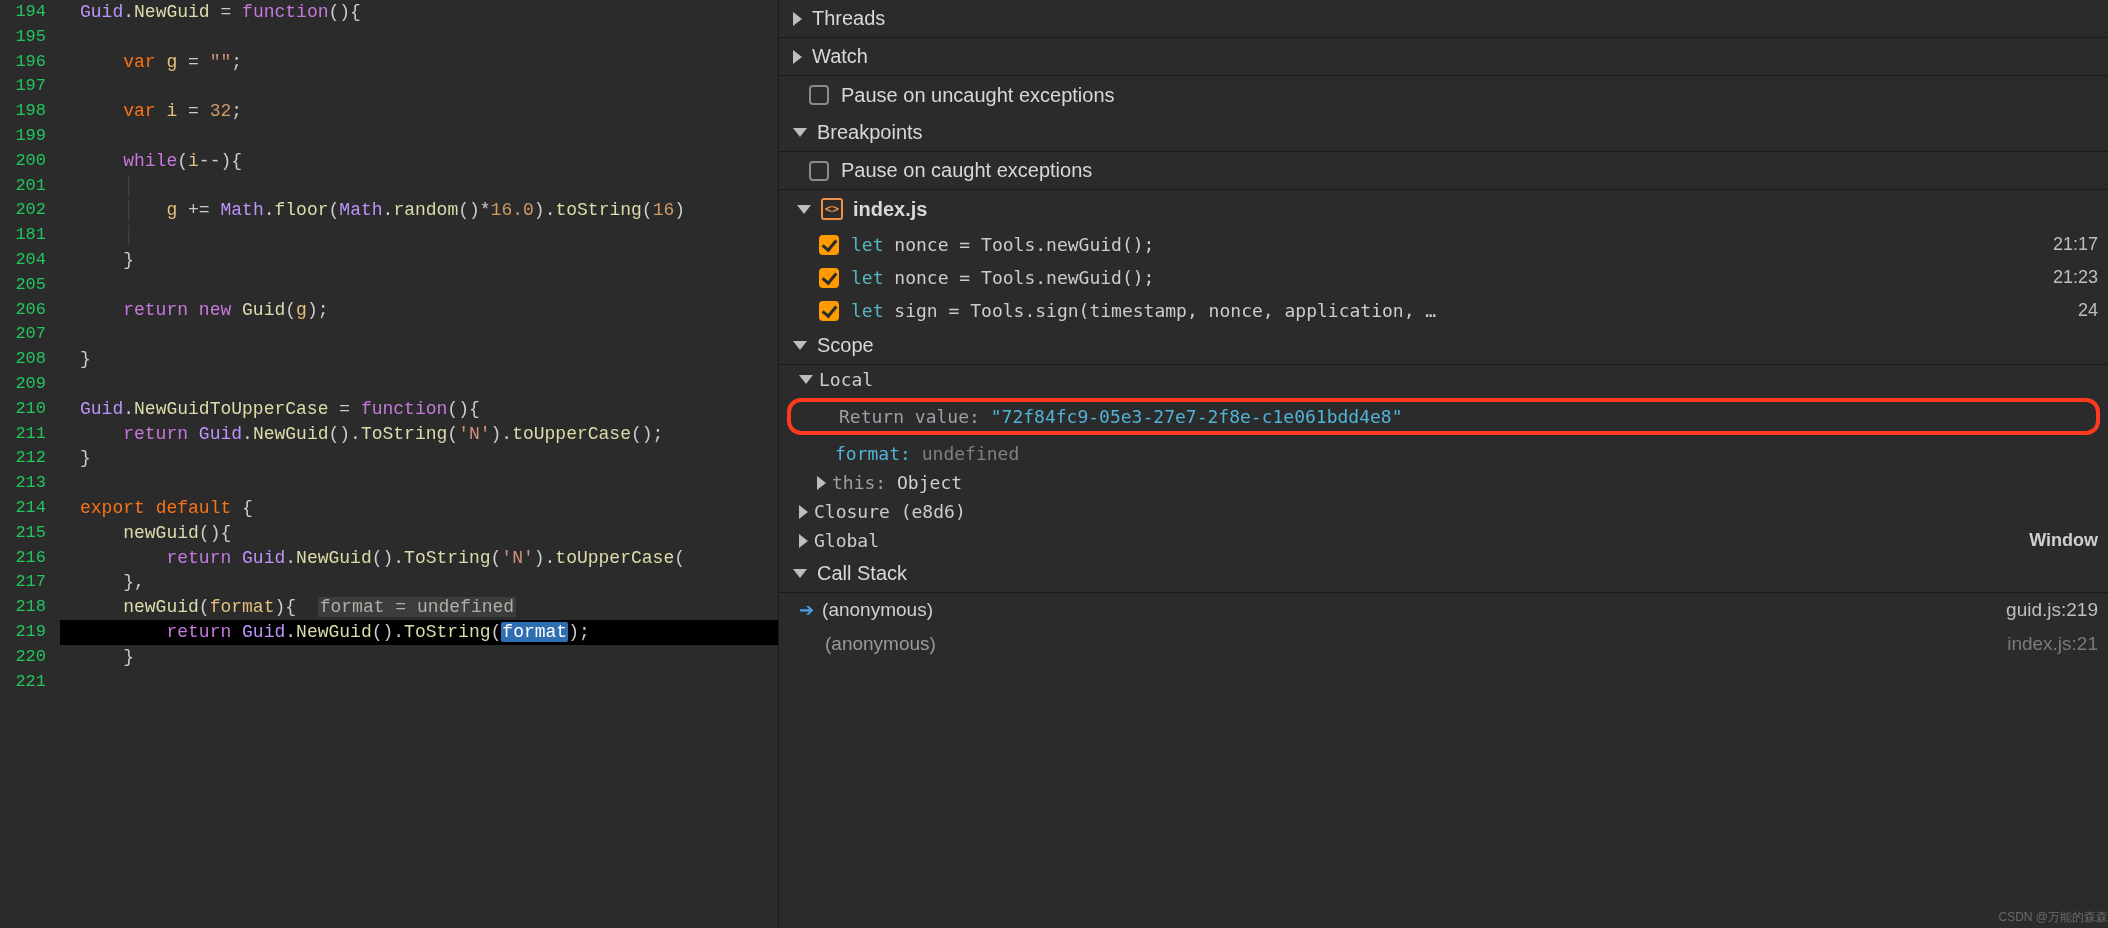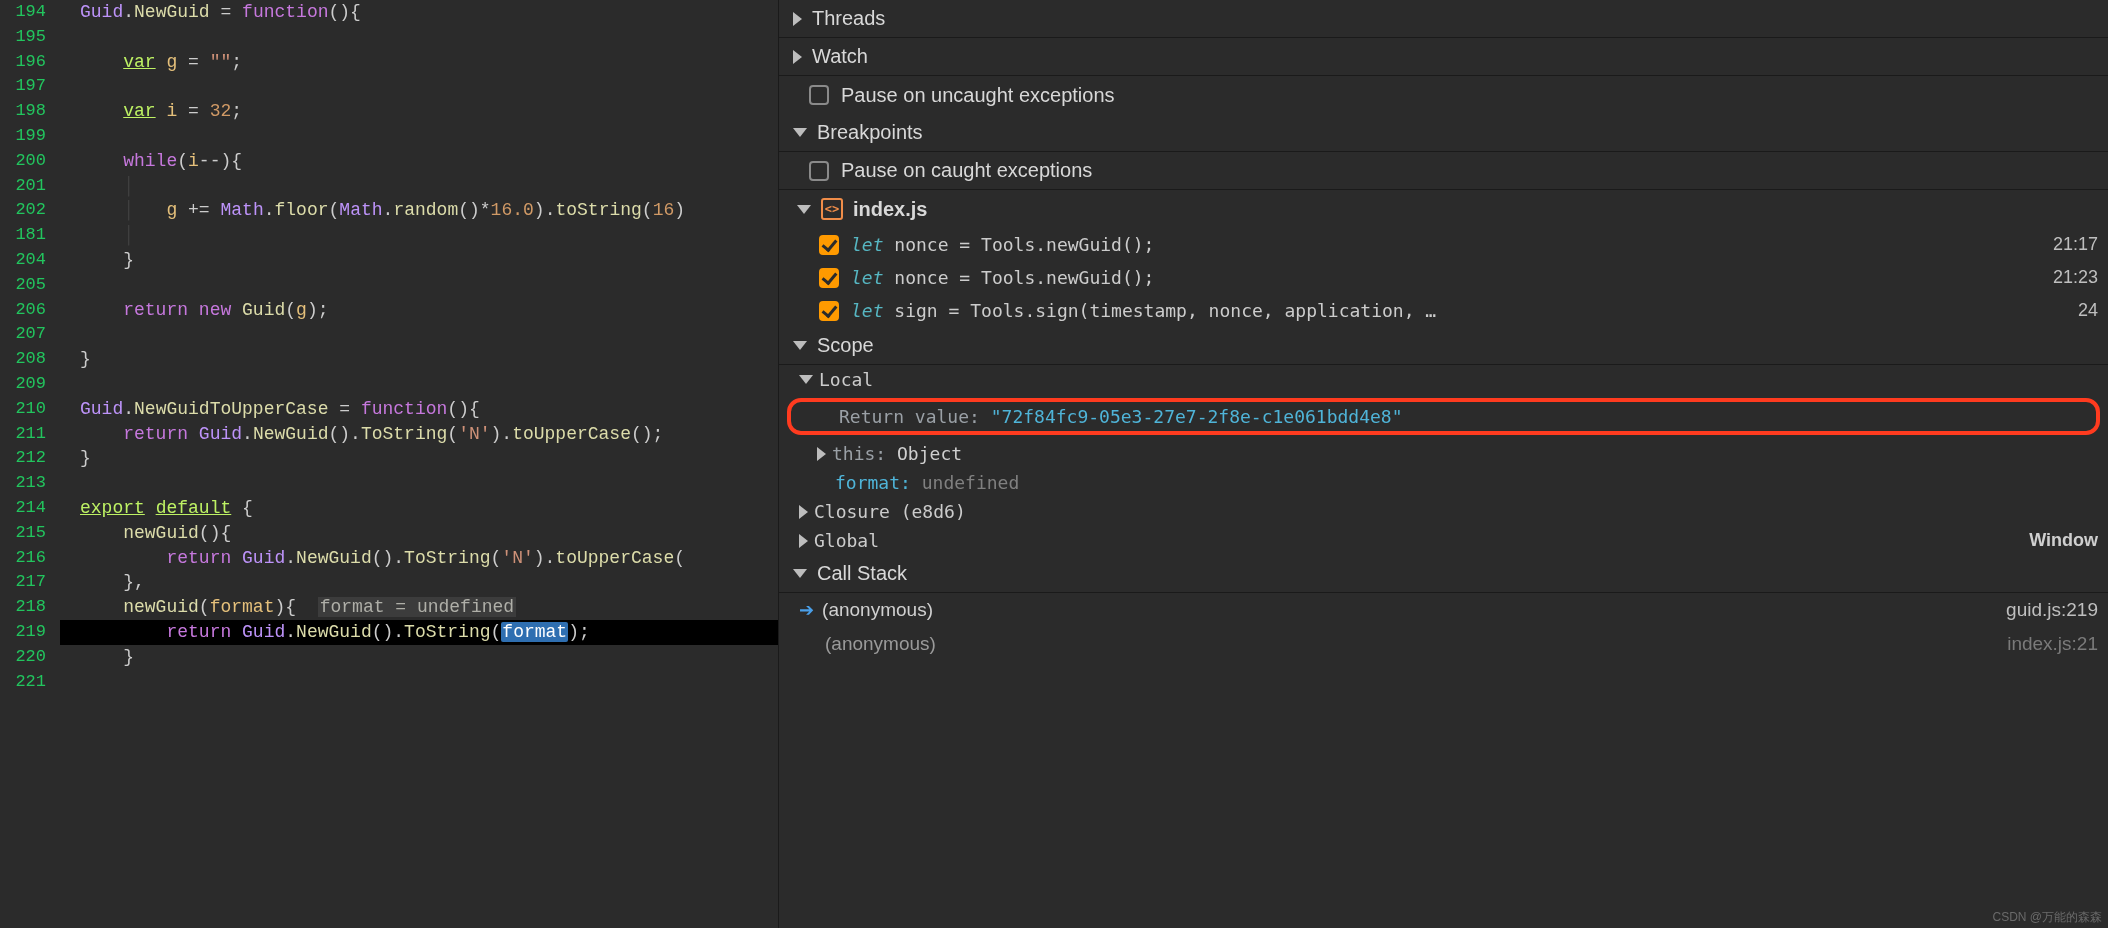--- a/index.html
+++ b/index.html
@@ -33,21 +33,21 @@
   .code {
     flex: 1 1 auto;
     position: relative;
     white-space: pre;
     overflow: hidden;
   }
   .code .line { height: 24.8px; line-height: 24.8px; padding-left: 20px; }
   .code .line.highlight { background: #000000; }
 
   
-  .tk-var   { color: #bef264; text-decoration: underline; }      
+  .tk-var   { color: #f97316; }      
   .tk-prop  { color: #bd93f9; }      
   .tk-fn    { color: #dcdcaa; }      
   .tk-kw    { color: #c678dd; }      
   .tk-num   { color: #d19a66; }      
   .tk-str   { color: #ce9178; }      
   .tk-op    { color: #cccccc; }
   .tk-arg   { color: #e5c07b; }      
   .tk-hint-bg { background: #3c3c3c; color:#afafa8; padding:0 2px;}
   .tk-sel   { background:#2f6fb1; color:#fff; border-radius:2px; padding:0 1px;}
 
@@ -96,21 +96,21 @@
     width:22px; height:22px; border:2px solid #f08d49; border-radius:3px;
     margin-right:10px; display:flex; align-items:center; justify-content:center;
     font-size:12px; font-weight:700; color:#f08d49; flex:0 0 auto;
     font-family: Menlo, monospace;
   }
   .bp-line {
     display:flex; align-items:center; padding:6px 10px 6px 40px;
     font-family: Menlo, monospace; font-size:18px; color:#ccc;
   }
   .bp-line .loc { margin-left:auto; color:#bfbfbf; font-family:-apple-system, Arial, sans-serif;}
-  .m-var{color:#56b6c2;font-style:italic;}
+  .m-var{color:#56b6c2;}
 
   .scope-row {
     display:flex; align-items:center; padding:4px 10px 4px 34px;
     font-family: Menlo, monospace; font-size:18px;
     color:#ccc;
   }
   .scope-row .tri { margin-right:6px;}
   .scope-row .key{ color:#9aa0a6; }
   .scope-row .val-str{ color:#4fb4d8;}
   .scope-row .val-obj{ color:#cfcfcf;}
@@ -125,21 +125,21 @@
   .right-align { margin-left:auto; color:#cfcfcf; font-family:-apple-system,Arial,sans-serif;font-weight:bold;}
   .callstack-row {
     display:flex; align-items:center; padding:6px 10px 6px 20px;
     color:#d0d0d0; font-size:19px;
   }
   .callstack-row .loc { margin-left:auto; color:#bfbfbf;}
   .callstack-row.dim { color:#9a9a9a;}
   .callstack-row.dim .loc{ color:#7a7a7a;}
 
   .watermark {
-    position:absolute; right:6px; bottom:2px; font-size:12px; color:#6a6a6a; pointer-events:none;
+    position:absolute; right:0; bottom:2px; font-size:12px; color:#6a6a6a; pointer-events:none;
   }
 </style>
 </head>
 <body>
 
 <div class="editor">
   <div class="gutter">
       <div class="ln">194</div>
       <div class="ln">195</div>
       <div class="ln">196</div>
@@ -232,29 +232,29 @@
     <span>Local</span>
   </div>
 
   <div class="highlight-box">
     <div class="scope-row" style="padding-left:48px;">
       <span class="key">Return value:</span>&nbsp;
       <span class="val-str">"72f84fc9-05e3-27e7-2f8e-c1e061bdd4e8"</span>
     </div>
   </div>
 
-  <div class="scope-row" style="padding-left:38px;">
-    <span class="tri right"></span>
-    <span class="key">this:</span>&nbsp;
-    <span class="val-obj">Object</span>
-  </div>
-
   <div class="scope-row" style="padding-left:56px;">
     <span class="scope-key-blue">format:</span>&nbsp;
     <span class="val-und">undefined</span>
+  </div>
+
+  <div class="scope-row" style="padding-left:38px;">
+    <span class="tri right"></span>
+    <span class="key">this:</span>&nbsp;
+    <span class="val-obj">Object</span>
   </div>
 
   <div class="scope-row" style="padding-left:20px;">
     <span class="tri right"></span>
     <span>Closure (e8d6)</span>
   </div>
 
   <div class="scope-row" style="padding-left:20px;">
     <span class="tri right"></span>
     <span>Global</span>

